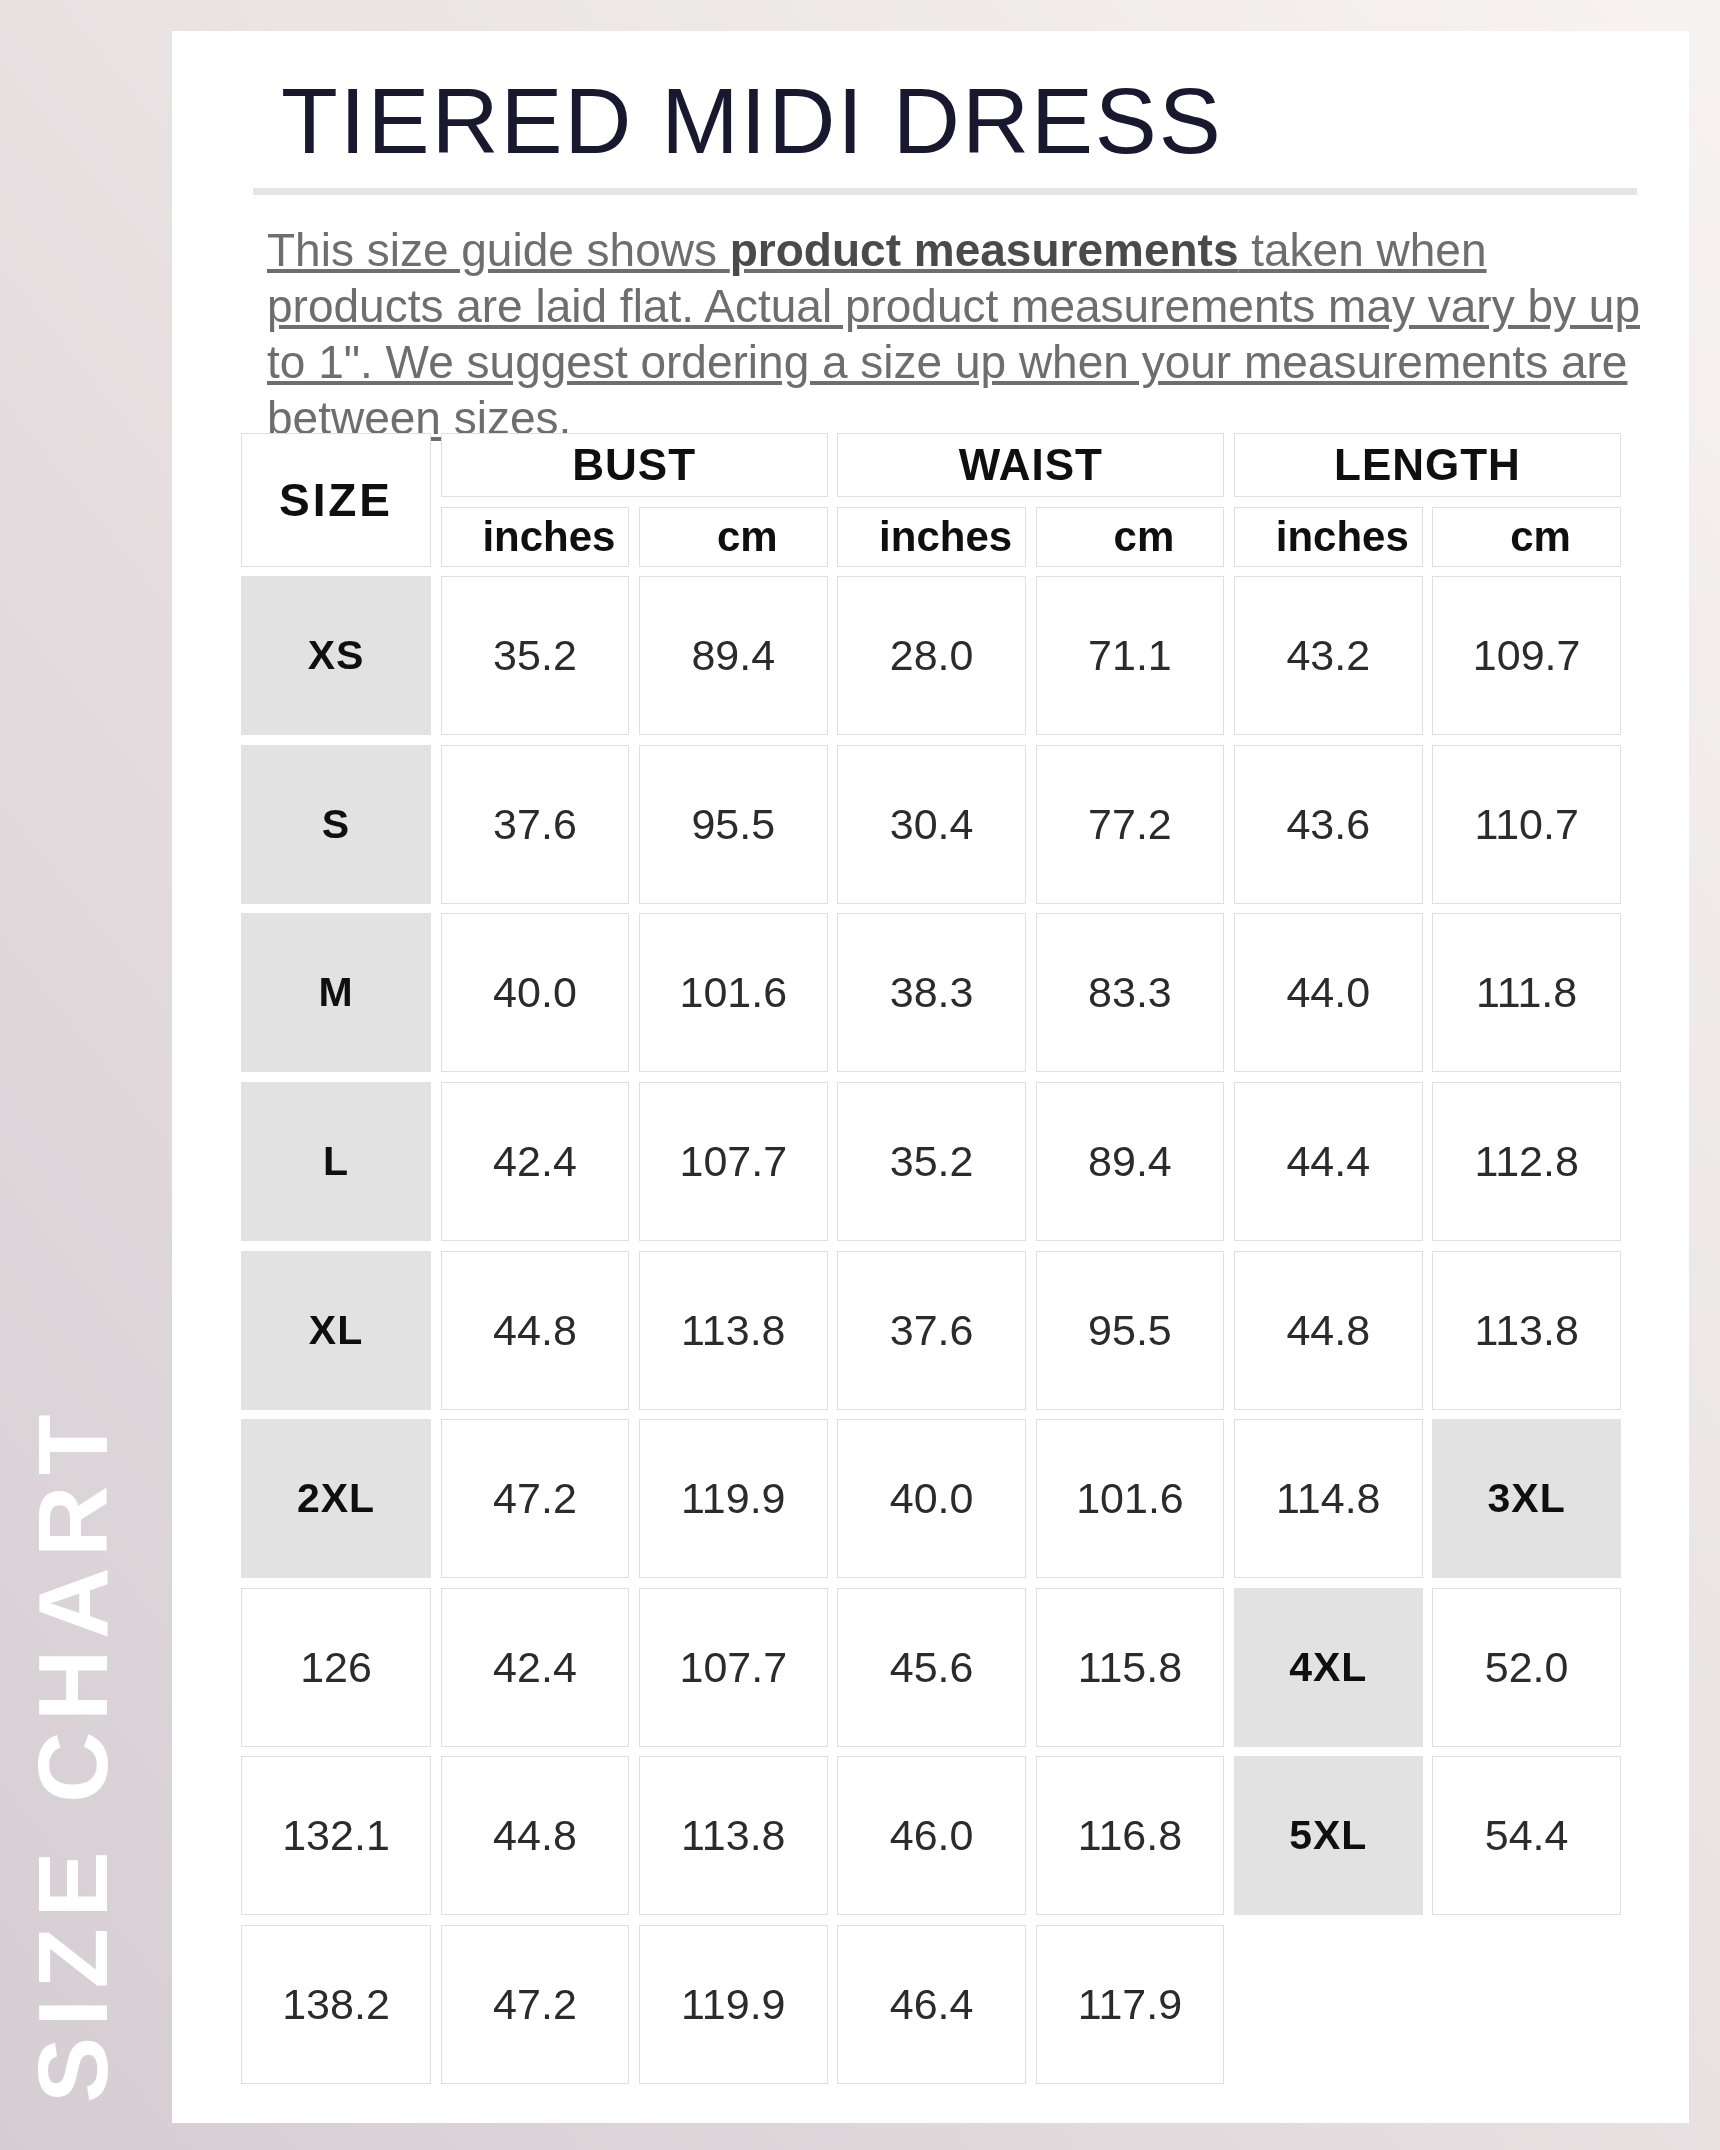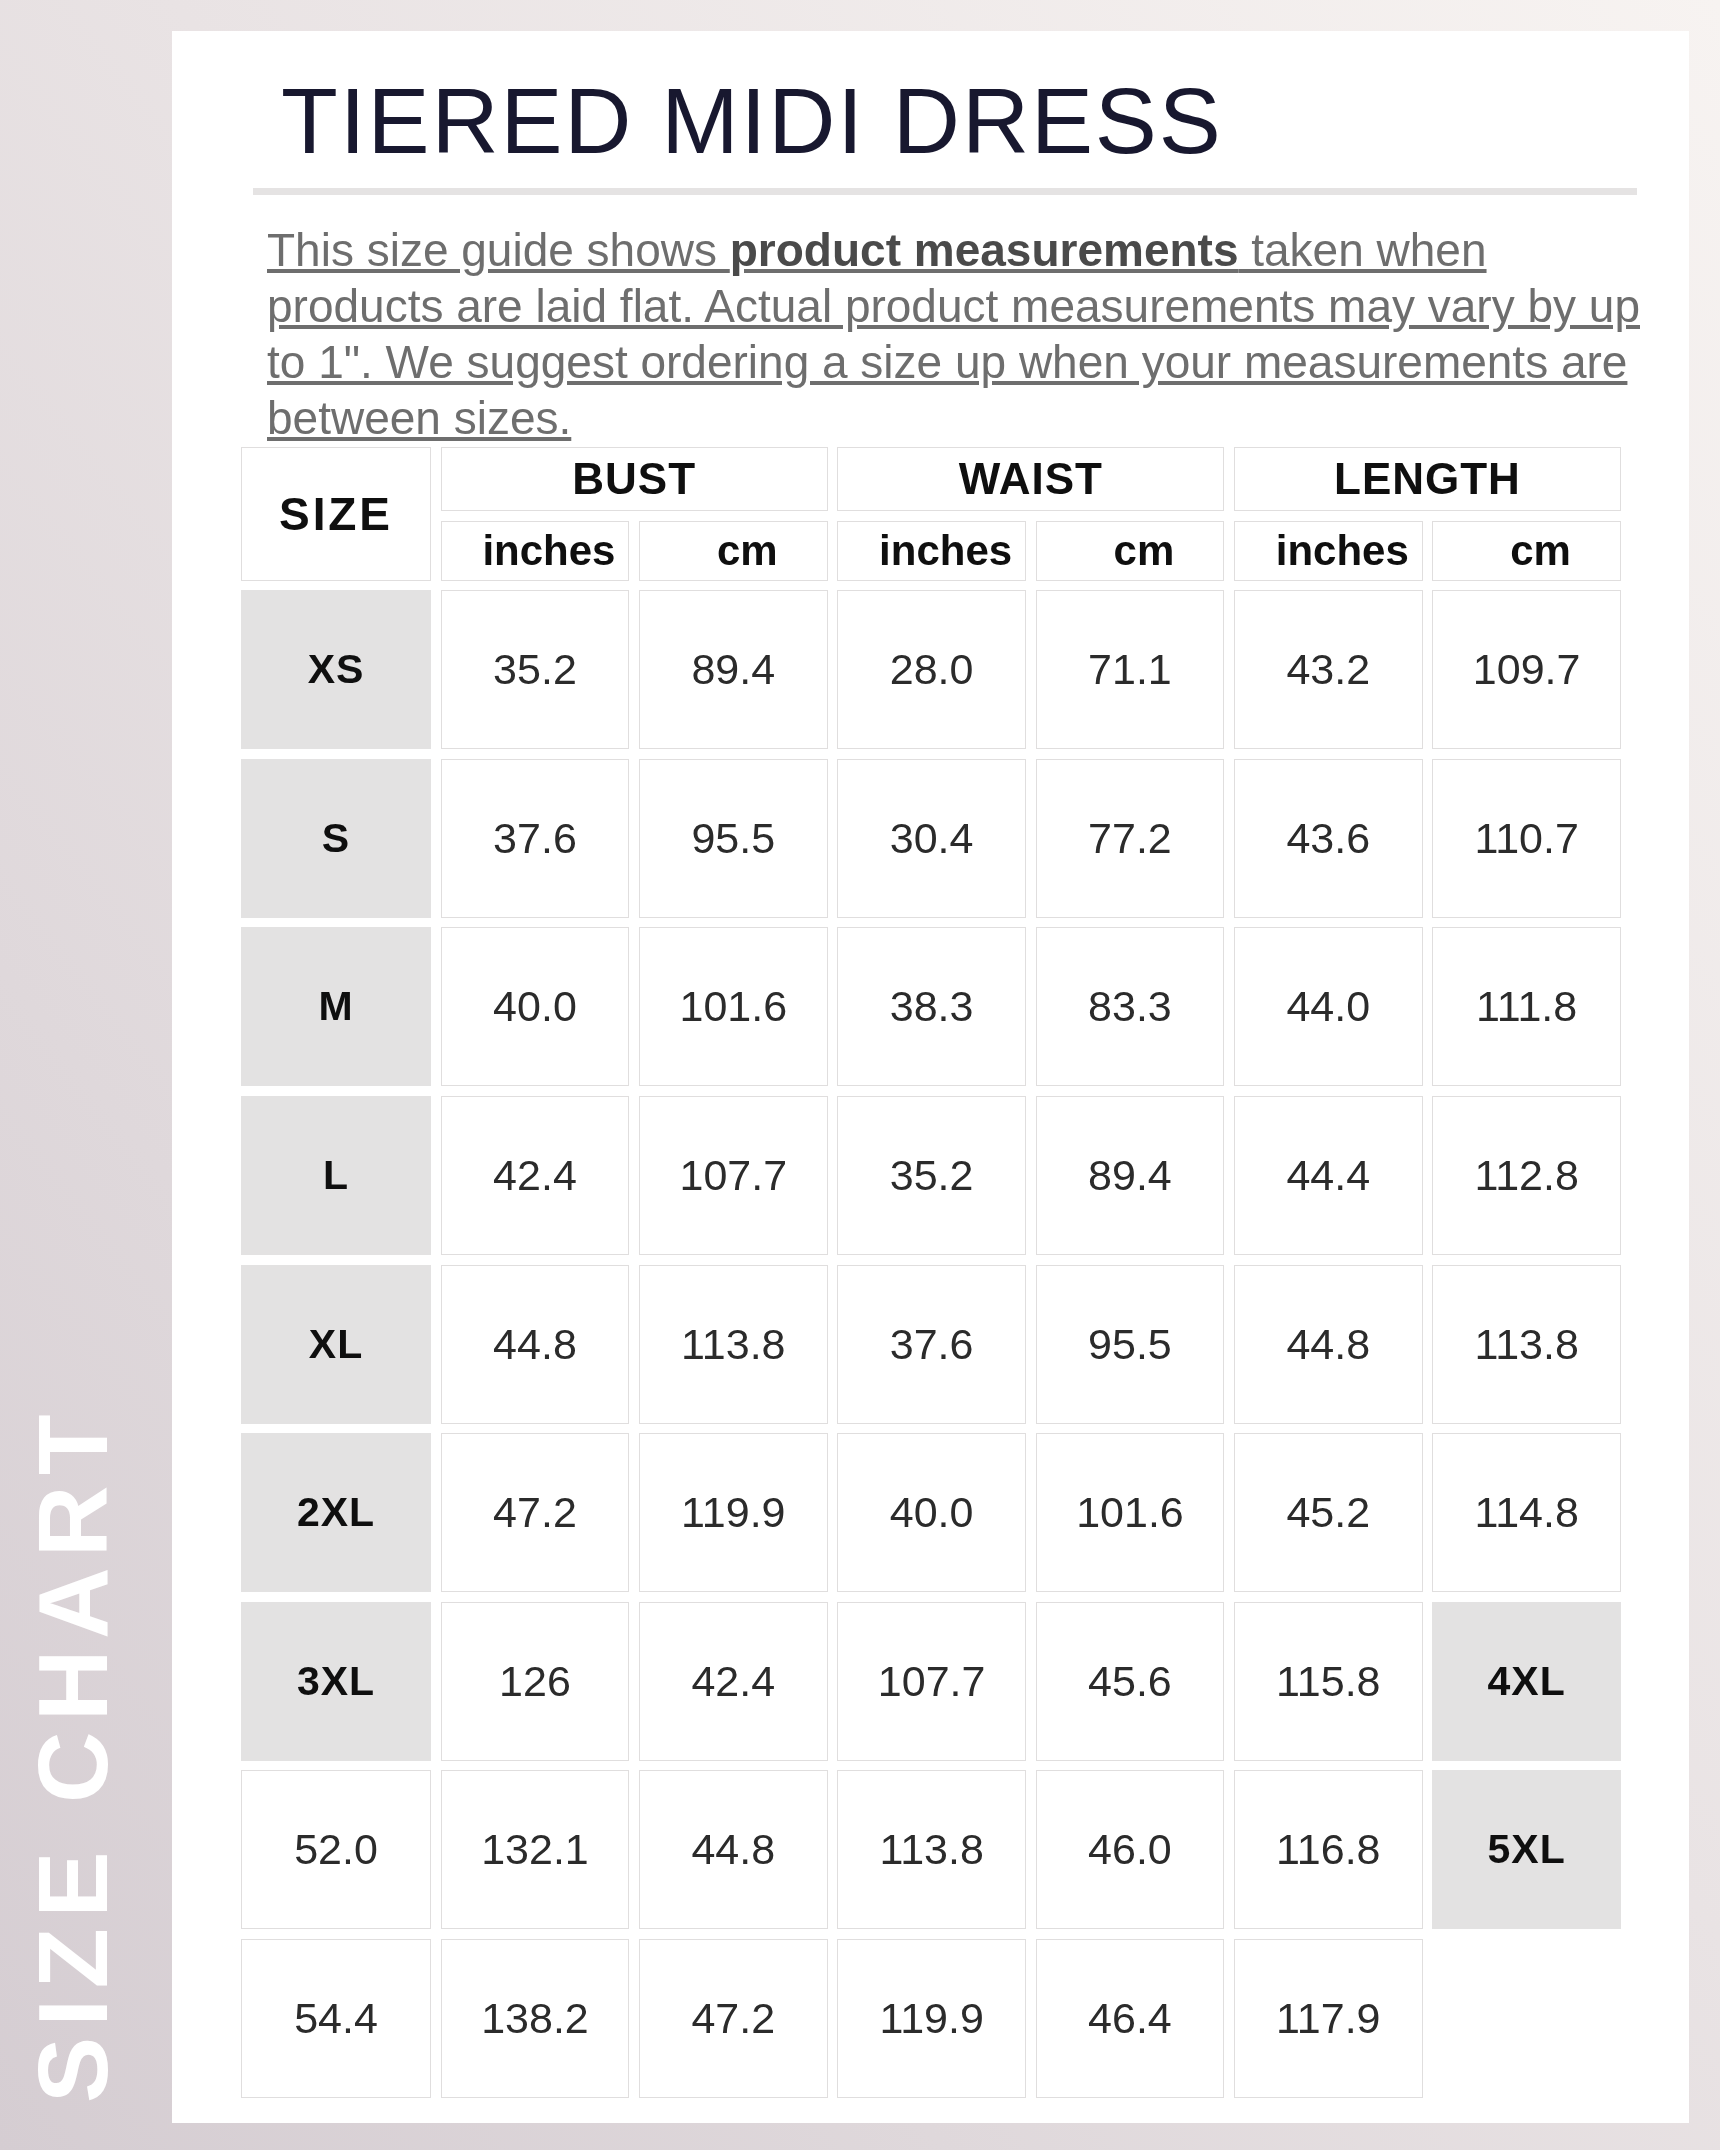--- a/index.html
+++ b/index.html
@@ -26,21 +26,21 @@
   .divider{
     position:absolute;left:81px;top:157px;width:1384px;height:6.7px;
     background:#e5e3e3;
   }
   .intro{
     position:absolute;left:95px;top:191px;width:1376px;margin:0;
     font-size:46px;line-height:56px;color:#6e6e6e;text-decoration:underline;
   }
   .intro strong{color:#4a4a4a;font-weight:bold;}
   .size-table{
-    position:absolute;left:69px;top:416px;width:1380px;
+    position:absolute;left:69px;top:402px;width:1380px;
     display:grid;
     grid-template-columns:190px repeat(6,1fr);
     grid-template-rows:64px 60px repeat(9,159px);
     gap:9.6px;
     box-sizing:border-box;
   }
   .cell{
     display:flex;align-items:center;justify-content:center;
     background:#ffffff;border:1.9px solid #e0dede;box-sizing:border-box;
     color:#2b2b2b;font-size:43px;
@@ -111,21 +111,20 @@
       <div class="cell value">113.8</div>
       <div class="cell value">37.6</div>
       <div class="cell value">95.5</div>
       <div class="cell value">44.8</div>
       <div class="cell value">113.8</div>
       <div class="cell size-label">2XL</div>
       <div class="cell value">47.2</div>
       <div class="cell value">119.9</div>
       <div class="cell value">40.0</div>
       <div class="cell value">101.6</div>
-      <div class="cell value">45.2</div>
       <div class="cell value">114.8</div>
       <div class="cell size-label">3XL</div>
       <div class="cell value">126</div>
       <div class="cell value">42.4</div>
       <div class="cell value">107.7</div>
       <div class="cell value">45.6</div>
       <div class="cell value">115.8</div>
       <div class="cell size-label">4XL</div>
       <div class="cell value">52.0</div>
       <div class="cell value">132.1</div>

